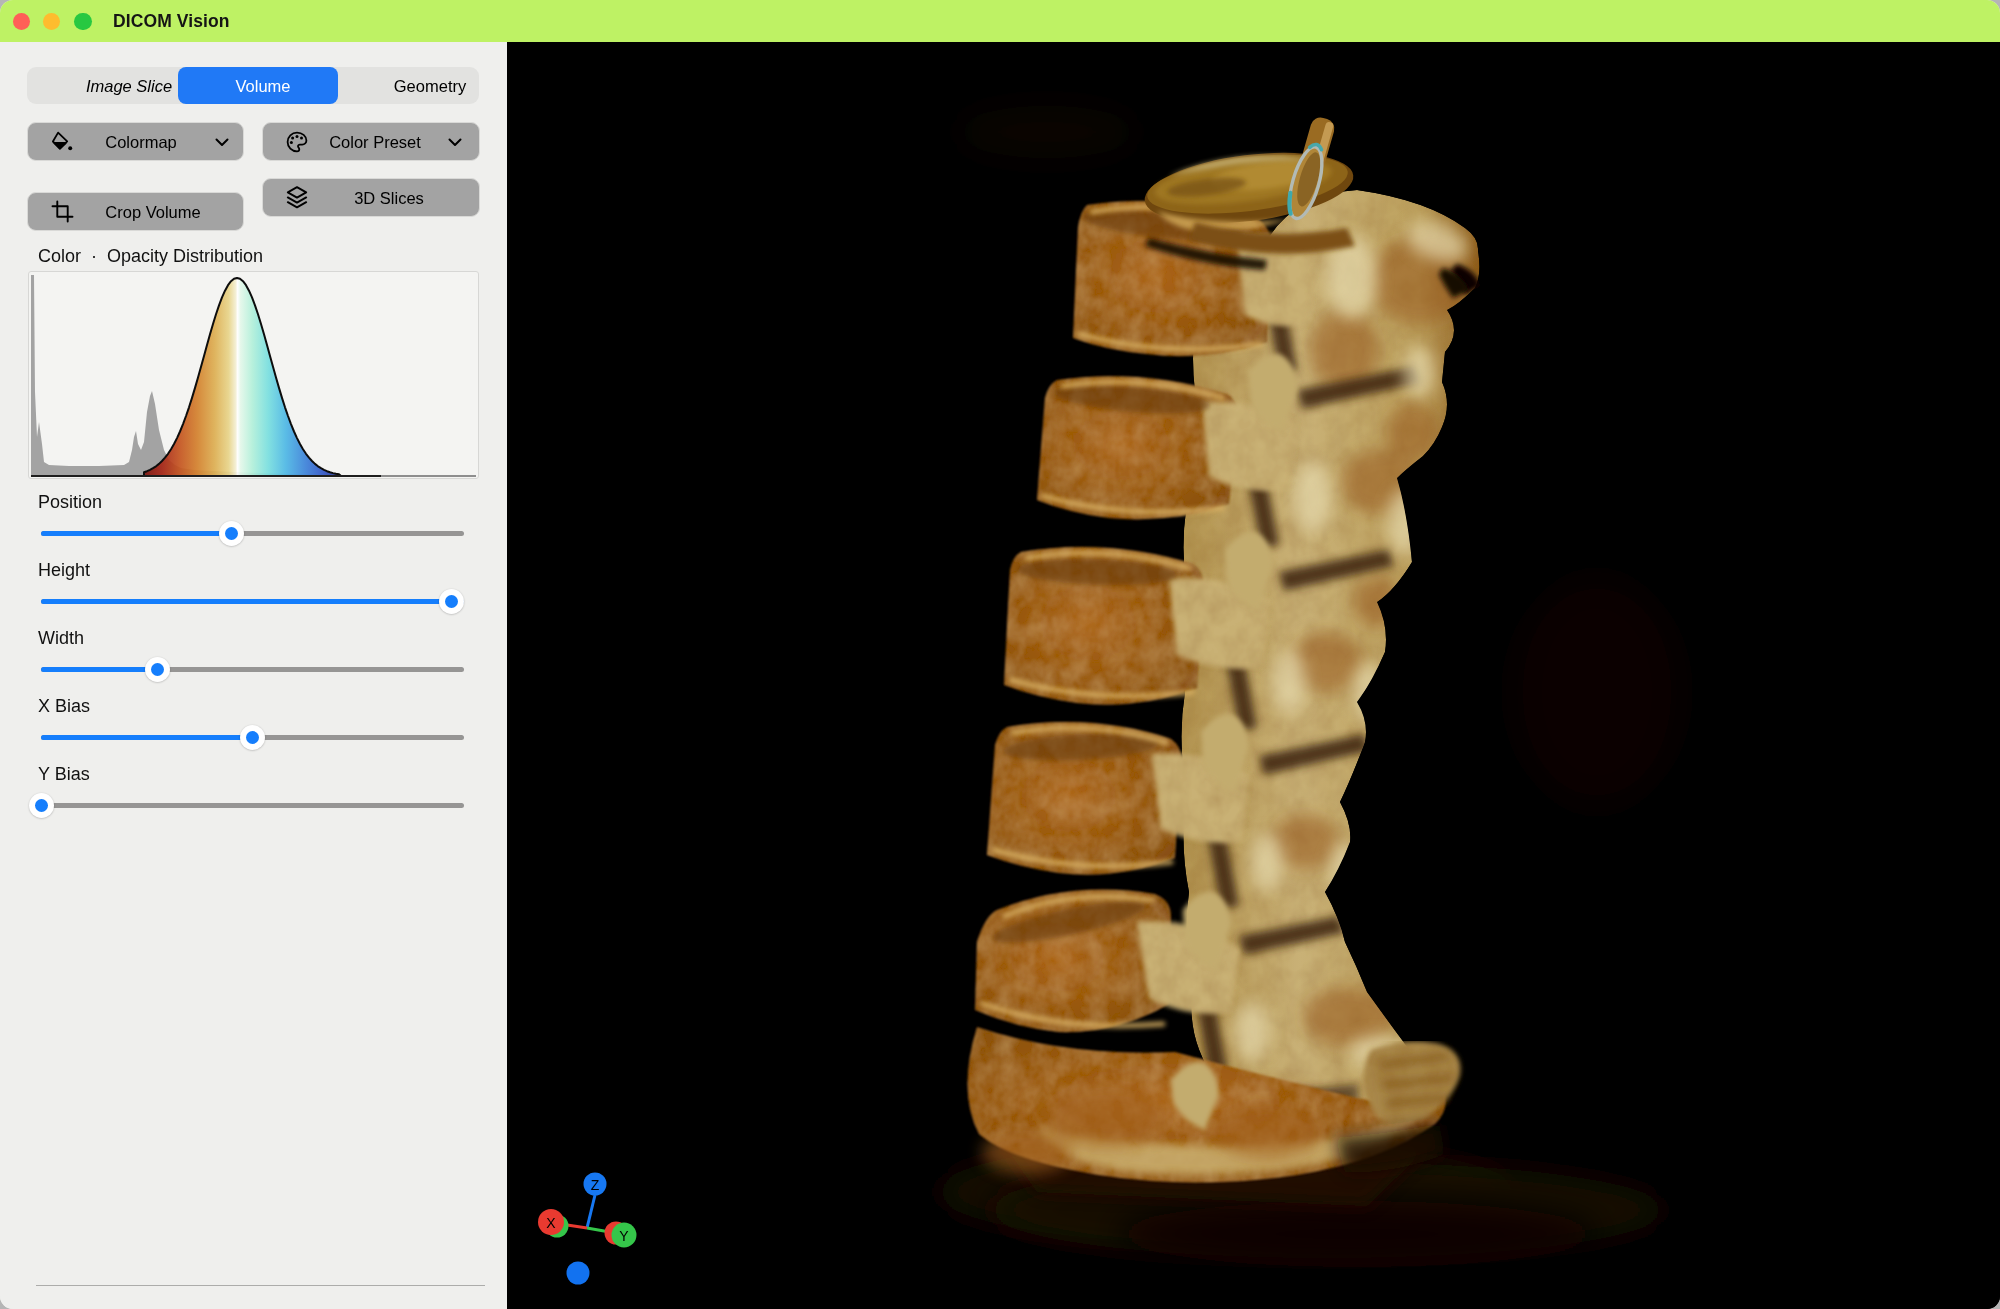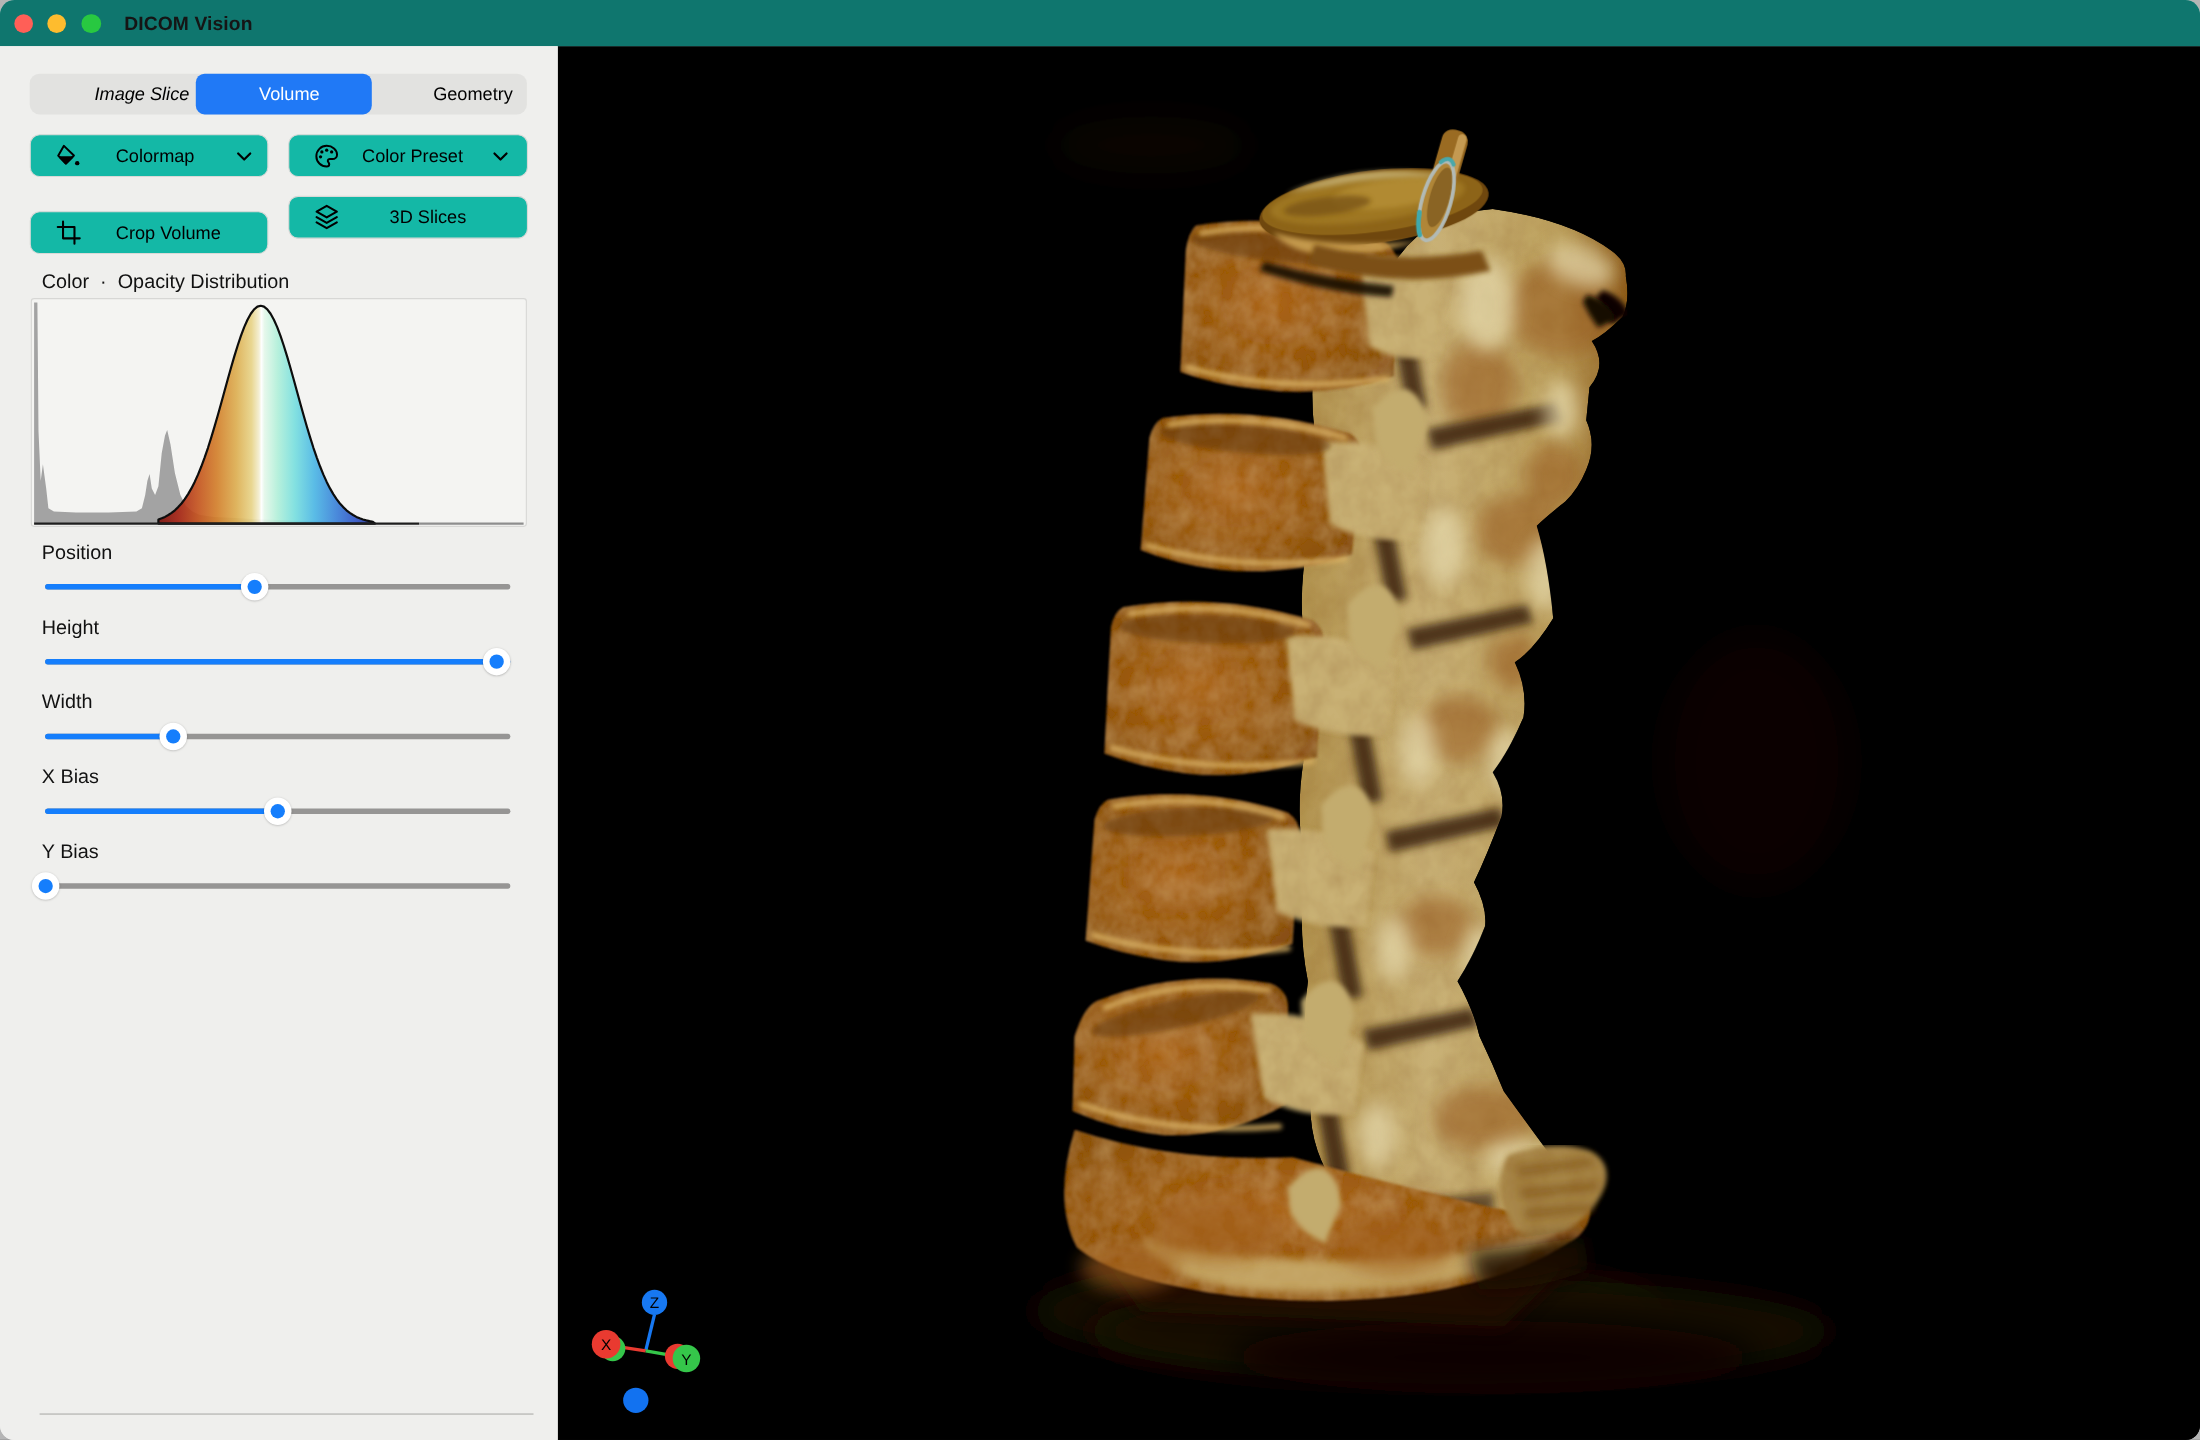--- a/index.html
+++ b/index.html
@@ -1,29 +1,29 @@
 <!DOCTYPE html>
 <html><head>
 <meta charset="utf-8">
 <style>
   html,body{margin:0;padding:0;}
   body{width:2000px;height:1309px;background:#b5b5b5;font-family:"Liberation Sans",sans-serif;}
   .window{position:absolute;left:0;top:0;width:2000px;height:1309px;border-radius:13px;overflow:hidden;background:#efefed;}
-  .titlebar{position:absolute;left:0;top:0;width:2000px;height:42px;background:#0f766e;}
+  .titlebar{position:absolute;left:0;top:0;width:2000px;height:42px;background:#bef264;}
   .tl{position:absolute;top:12.5px;width:17.5px;height:17.5px;border-radius:50%;}
   .tl.r{left:12.5px;background:#ff5f57;}
   .tl.y{left:42.5px;background:#febc2e;}
   .tl.g{left:74px;background:#28c841;}
   .wtitle{position:absolute;left:113px;top:0;height:42px;line-height:43px;font-size:17.5px;font-weight:700;color:#151515;letter-spacing:0.1px;}
   .sidebar{position:absolute;left:0;top:42px;width:507px;height:1267px;background:#efefed;}
   .seg{position:absolute;left:27px;top:25px;width:452px;height:37px;background:#e2e2e0;border-radius:9px;}
   .segitem{position:absolute;top:0;height:37px;width:150px;line-height:38px;text-align:center;font-size:16.5px;color:#000;}
   .segsel{position:absolute;left:150.7px;top:0;width:150.7px;height:37px;background:#2079f6;border-radius:8px;padding-left:10px;}
   .segsel span{display:block;height:37px;line-height:38px;text-align:center;font-size:16.5px;color:#fff;font-weight:400;}
-  .btn{position:absolute;height:37px;background:#14b8a6;border:1px solid #d9d9d7;border-radius:9px;}
+  .btn{position:absolute;height:37px;background:#a3a3a3;border:1px solid #d9d9d7;border-radius:9px;}
   .btn .txt{position:absolute;top:0;height:37px;line-height:38px;font-size:16.5px;color:#000;transform:translateX(-50%);white-space:nowrap;}
   .btn svg{position:absolute;}
   .lbl{position:absolute;left:38px;font-size:18px;color:#111;}
   .histbox{position:absolute;left:28px;top:229px;width:449px;height:206px;background:#f4f4f2;border:1px solid #d7d7d5;border-radius:3px;}
   .slider{position:absolute;left:41px;width:423px;height:26px;}
   .track{position:absolute;left:0;top:10.5px;width:423px;height:5px;border-radius:2.5px;background:#969594;}
   .fill{position:absolute;left:0;top:10.5px;height:5px;border-radius:2.5px;background:#157efc;}
   .thumb{position:absolute;top:0.5px;width:25px;height:25px;border-radius:50%;background:#fff;box-shadow:0 0.5px 2px rgba(0,0,0,0.25);}
   .thumb::after{content:"";position:absolute;left:6px;top:6px;width:13px;height:13px;border-radius:50%;background:#157efc;}
   .botline{position:absolute;left:36px;top:1242.5px;width:449px;height:1.5px;background:#acacaa;}

